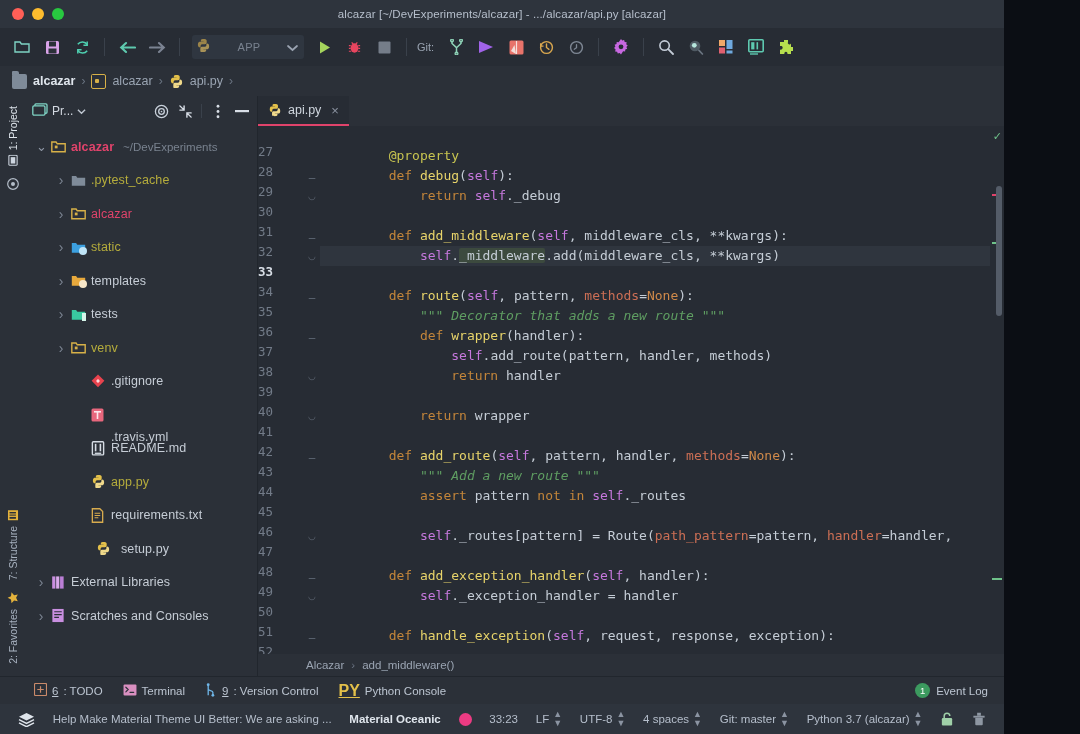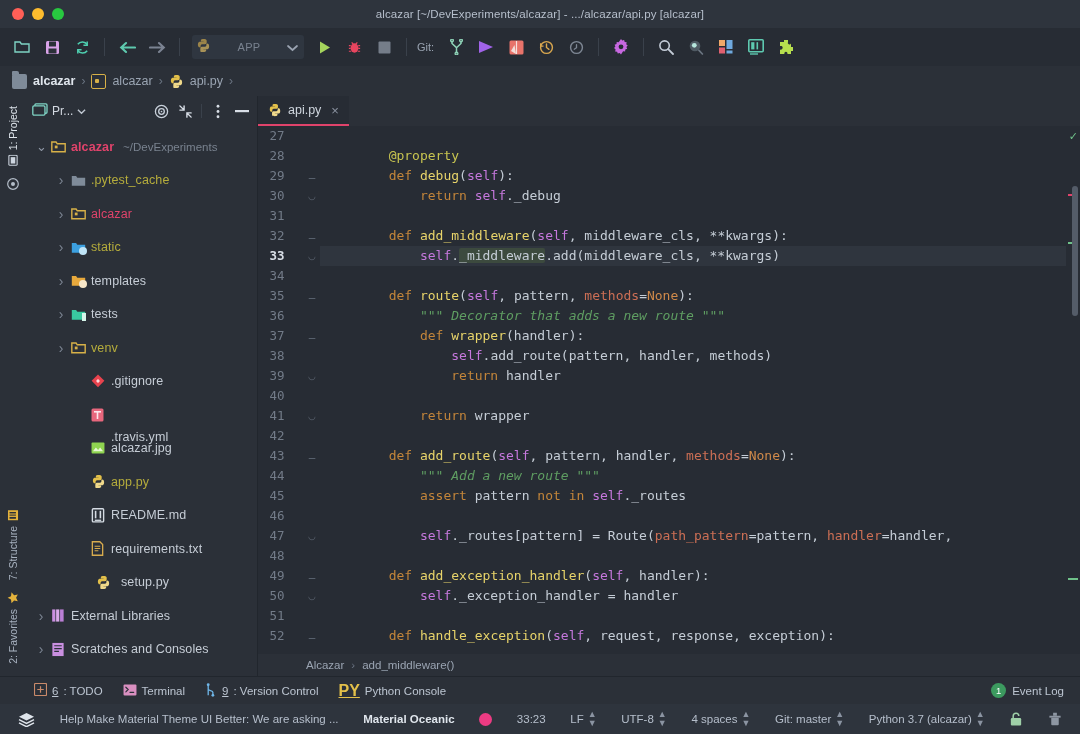--- a/index.html
+++ b/index.html
@@ -4,21 +4,21 @@
 <style>
   * { box-sizing: border-box; margin: 0; padding: 0; }
   html, body {
     width: 1080px; height: 734px;
     background: #0b0e14;
     font-family: "Liberation Sans", sans-serif;
     overflow: hidden;
   }
   .window {
     position: relative;
-    width: 1080px; height: 734px;
+    width: 1004px; height: 734px;
     background: #a16207;
     display: flex; flex-direction: column;
   }
 
   
   .titlebar {
     height: 28px; background: #2e343d;
     display: flex; align-items: center;
     position: relative; flex: none;
   }
@@ -125,23 +125,24 @@
     display: flex; align-items: center; gap: 6px;
     height: 30px; padding: 0 10px 0 10px;
     font-size: 12.5px; color: #cfd6de;
     background: #272c34; border-bottom: 2px solid #e0436b;
   }
   .etab .close { color: #8b93a1; font-size: 13px; margin-left: 4px; }
 
   .code-wrap { flex: 1; display: flex; position: relative; min-height: 0; overflow: hidden; background: #272c34; }
   .gutter {
     width: 46px; flex: none; background: #272c34;
-    text-align: center; padding-right: 8px;
+    text-align: left; padding-right: 8px;
     font-family: "DejaVu Sans Mono", monospace; font-size: 12.5px;
     color: #6b7embed;
+    margin-top: 16px;
   }
   .gutter .ln { height: 20px; line-height: 20px; color: #727b88; }
   .gutter .ln.cur { color: #d8dee6; font-weight: bold; }
   .foldcol { width: 16px; flex: none; position: relative; background:#272c34;}
   .foldcol .fmark { height: 20px; line-height: 20px; text-align: center; color: #5f6874; font-size: 9px; }
   .code {
     flex: 1; position: relative; min-width: 0;
     font-family: "DejaVu Sans Mono", monospace; font-size: 13px;
     white-space: pre; overflow: hidden;
   }
@@ -557,48 +558,38 @@
                 <rect x="0.5" y="0.5" width="12" height="13" rx="1.5" fill="#e8677d"></rect>
                 <rect x="3" y="3" width="7" height="1.6" fill="#fde7ec"></rect>
                 <rect x="5.7" y="3" width="1.6" height="8" fill="#fde7ec"></rect>
               </svg>
             </span>
             <span class="tname" style="color: rgb(198, 205, 214); margin-top: 44px;">.travis.yml</span>
           </div>
           <div class="trow" style="padding-left: 50px;">
             <span class="arrow"></span>
             <span class="ico" style="display: inline-flex; align-items: center;">
-              <svg width="14" height="12" viewBox="0 0 15 13">
-                <rect x="0.5" y="0.5" width="14" height="12" rx="1" fill="#8fd450"></rect>
-                <path d="M2 10l3.2-4 2.4 2.6L9.8 6 13 10z" fill="#e8f7d4"></path>
-              </svg>
-            </span>
-            <span class="tname" style="color: rgb(198, 205, 214);">alcazar.jpg</span>
-          </div>
-          <div class="trow" style="padding-left: 50px;">
-            <span class="arrow"></span>
-            <span class="ico" style="display: inline-flex; align-items: center;">
-              <svg width="15" height="15" viewBox="0 0 16 16">
-                <path d="M8 1c-3 0-2.8 1.3-2.8 1.3v1.4h2.9v.4H4.1S2 3.9 2 7s1.9 3 1.9 3h1v-1.5s-.06-1.9 1.8-1.9h2.9s1.8.03 1.8-1.7V2.9S11.7 1 8 1z" fill="#e3c04a"></path>
-                <path d="M8 15c3 0 2.8-1.3 2.8-1.3v-1.4H7.9v-.4h4s2.1.2 2.1-2.9-1.9-3-1.9-3h-1v1.5s.06 1.9-1.8 1.9H6.4s-1.8-.03-1.8 1.7v2.9S4.3 15 8 15z" fill="#f0d98a"></path>
-              </svg>
-            </span>
-            <span class="tname" style="color: rgb(181, 172, 60);">app.py</span>
-          </div>
-          <div class="trow" style="padding-left: 50px;">
-            <span class="arrow"></span>
-            <span class="ico" style="display: inline-flex; align-items: center;">
               <svg width="14" height="15" viewBox="0 0 14 16">
                 <rect x="1" y="0.8" width="12" height="14" rx="1" fill="none" stroke="#d5dbe3" stroke-width="1.5"></rect>
                 <rect x="3.6" y="3" width="1.7" height="8" fill="#d5dbe3"></rect>
                 <rect x="8.7" y="3" width="1.7" height="8" fill="#d5dbe3"></rect>
                 <rect x="3.6" y="12.4" width="6.8" height="1.4" fill="#d5dbe3"></rect>
               </svg>
             </span>
             <span class="tname" style="color: rgb(198, 205, 214);">README.md</span>
+          </div>
+          <div class="trow" style="padding-left: 50px;">
+            <span class="arrow"></span>
+            <span class="ico" style="display: inline-flex; align-items: center;">
+              <svg width="15" height="15" viewBox="0 0 16 16">
+                <path d="M8 1c-3 0-2.8 1.3-2.8 1.3v1.4h2.9v.4H4.1S2 3.9 2 7s1.9 3 1.9 3h1v-1.5s-.06-1.9 1.8-1.9h2.9s1.8.03 1.8-1.7V2.9S11.7 1 8 1z" fill="#e3c04a"></path>
+                <path d="M8 15c3 0 2.8-1.3 2.8-1.3v-1.4H7.9v-.4h4s2.1.2 2.1-2.9-1.9-3-1.9-3h-1v1.5s.06 1.9-1.8 1.9H6.4s-1.8-.03-1.8 1.7v2.9S4.3 15 8 15z" fill="#f0d98a"></path>
+              </svg>
+            </span>
+            <span class="tname" style="color: rgb(181, 172, 60);">app.py</span>
           </div>
           <div class="trow" style="padding-left: 50px;">
             <span class="arrow"></span>
             <span class="ico" style="display: inline-flex; align-items: center;">
               <svg width="13" height="15" viewBox="0 0 13 16">
                 <path d="M1 0.8h8l3 3v11.4H1z" fill="none" stroke="#d8ab4e" stroke-width="1.4"></path>
                 <path d="M3.4 5.6h6M3.4 8h6M3.4 10.4h4" stroke="#d8ab4e" stroke-width="1.3"></path>
               </svg>
             </span>
             <span class="tname" style="color: rgb(198, 205, 214);">requirements.txt</span>

